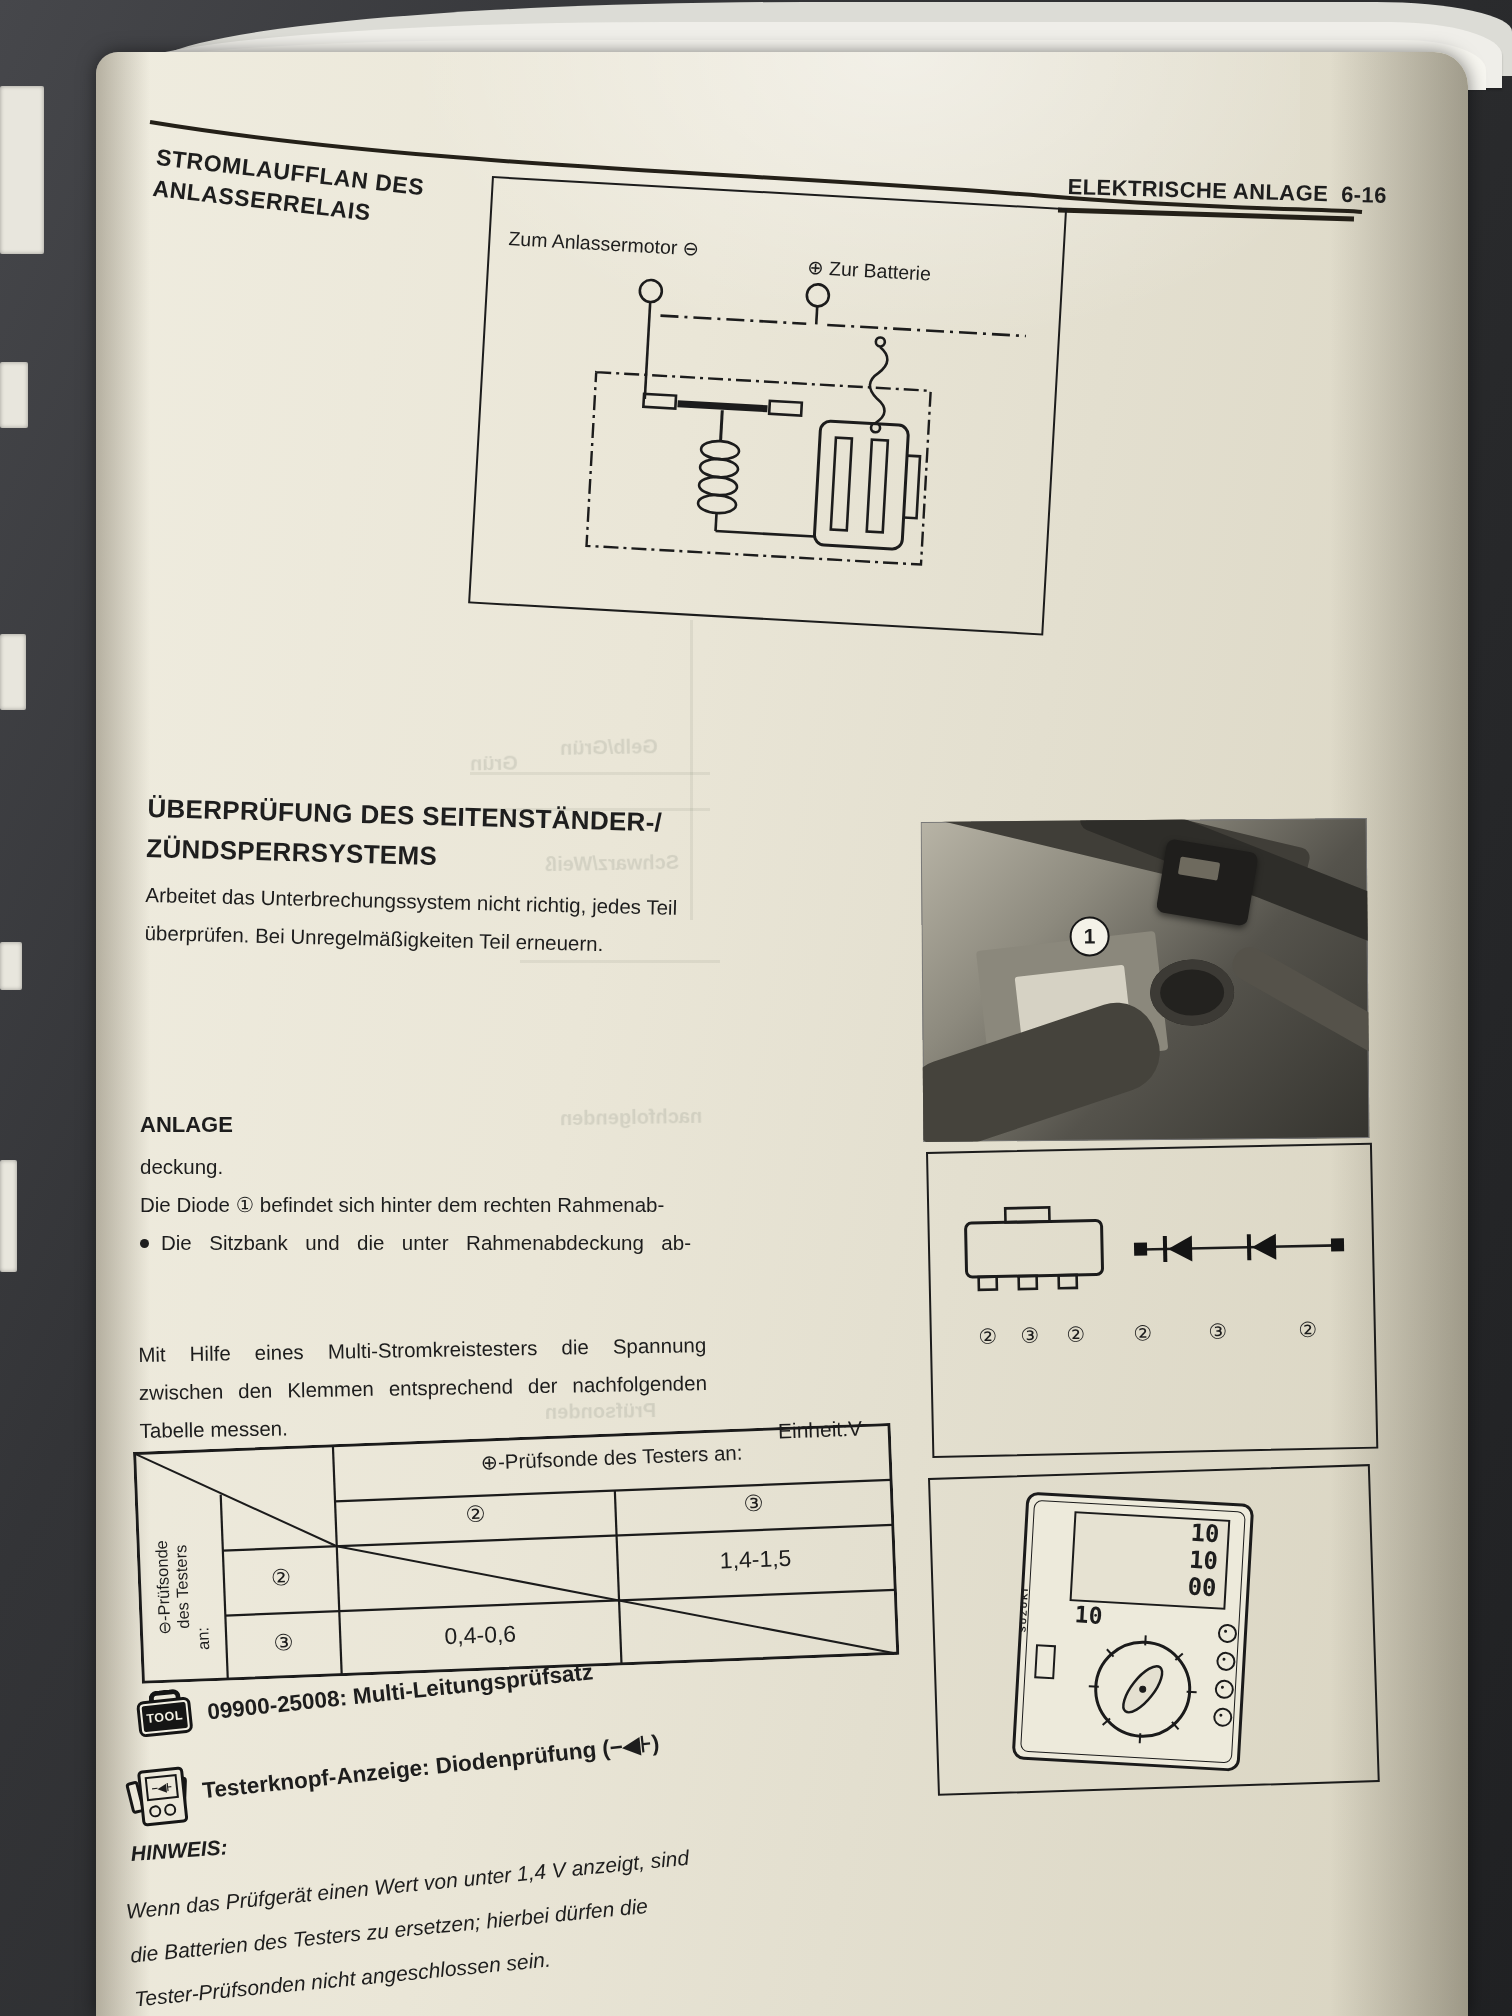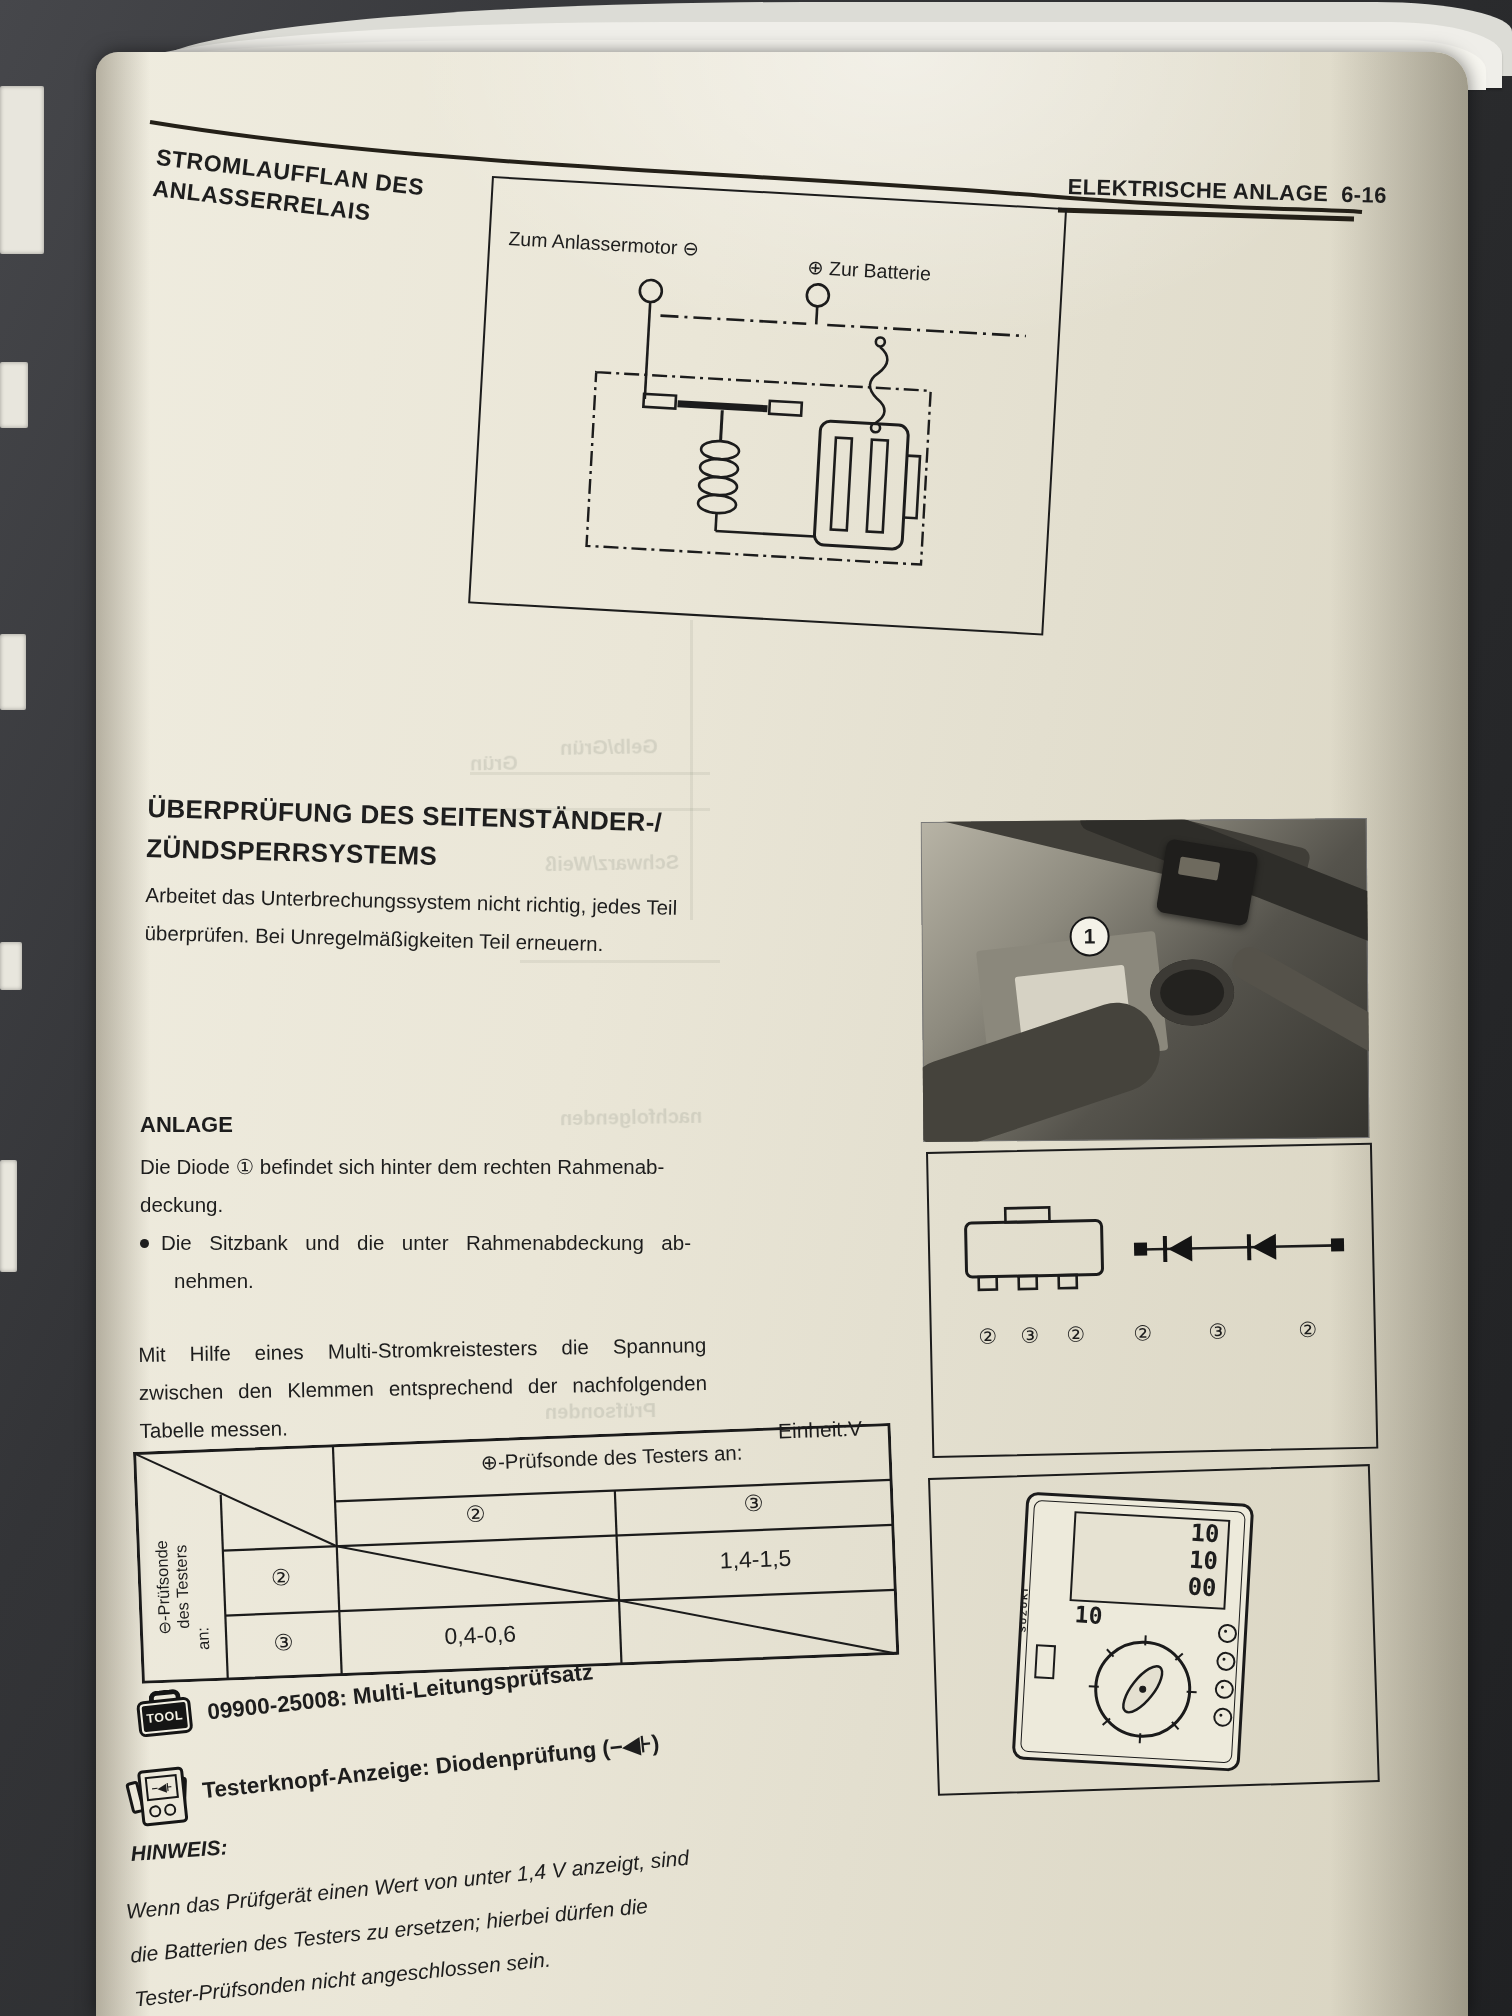--- a/index.html
+++ b/index.html
@@ -169,24 +169,23 @@
     <div>ÜBERPRÜFUNG DES SEITENSTÄNDER-/</div>
     <div>ZÜNDSPERRSYSTEMS</div>
   </div>
   <div class="abs body-txt" style="left:146px;top:876px;width:568px;transform:rotate(1.4deg);transform-origin:left top;">
     <div>Arbeitet das Unterbrechungssystem nicht richtig, jedes Teil</div>
     <div>überprüfen. Bei Unregelmäßigkeiten Teil erneuern.</div>
   </div>
 
   <div class="abs" style="left:140px;top:1112px;font-size:22px;font-weight:bold;">ANLAGE</div>
   <div class="abs body-txt" style="left:140px;top:1148px;width:568px;">
+    <div>deckung.</div>
     <div>Die Diode ① befindet sich hinter dem rechten Rahmenab-</div>
-    <div>deckung.</div>
     <div><span class="bullet-dot"></span><span class="jline" style="display:inline-block;width:530px;">Die Sitzbank und die unter Rahmenabdeckung ab-</span></div>
-    <div style="padding-left:34px;">nehmen.</div>
   </div>
   <div class="abs body-txt" style="left:138px;top:1336px;width:568px;transform:rotate(-1deg);transform-origin:left top;">
     <div class="jline">Mit Hilfe eines Multi-Stromkreistesters die Spannung</div>
     <div class="jline">zwischen den Klemmen entsprechend der nachfolgenden</div>
     <div>Tabelle messen.</div>
   </div>
 
   <div class="abs" style="left:778px;top:1418px;font-size:21px;transform:rotate(-2deg);">Einheit:V</div>
 
   <div class="abs volt-table">

